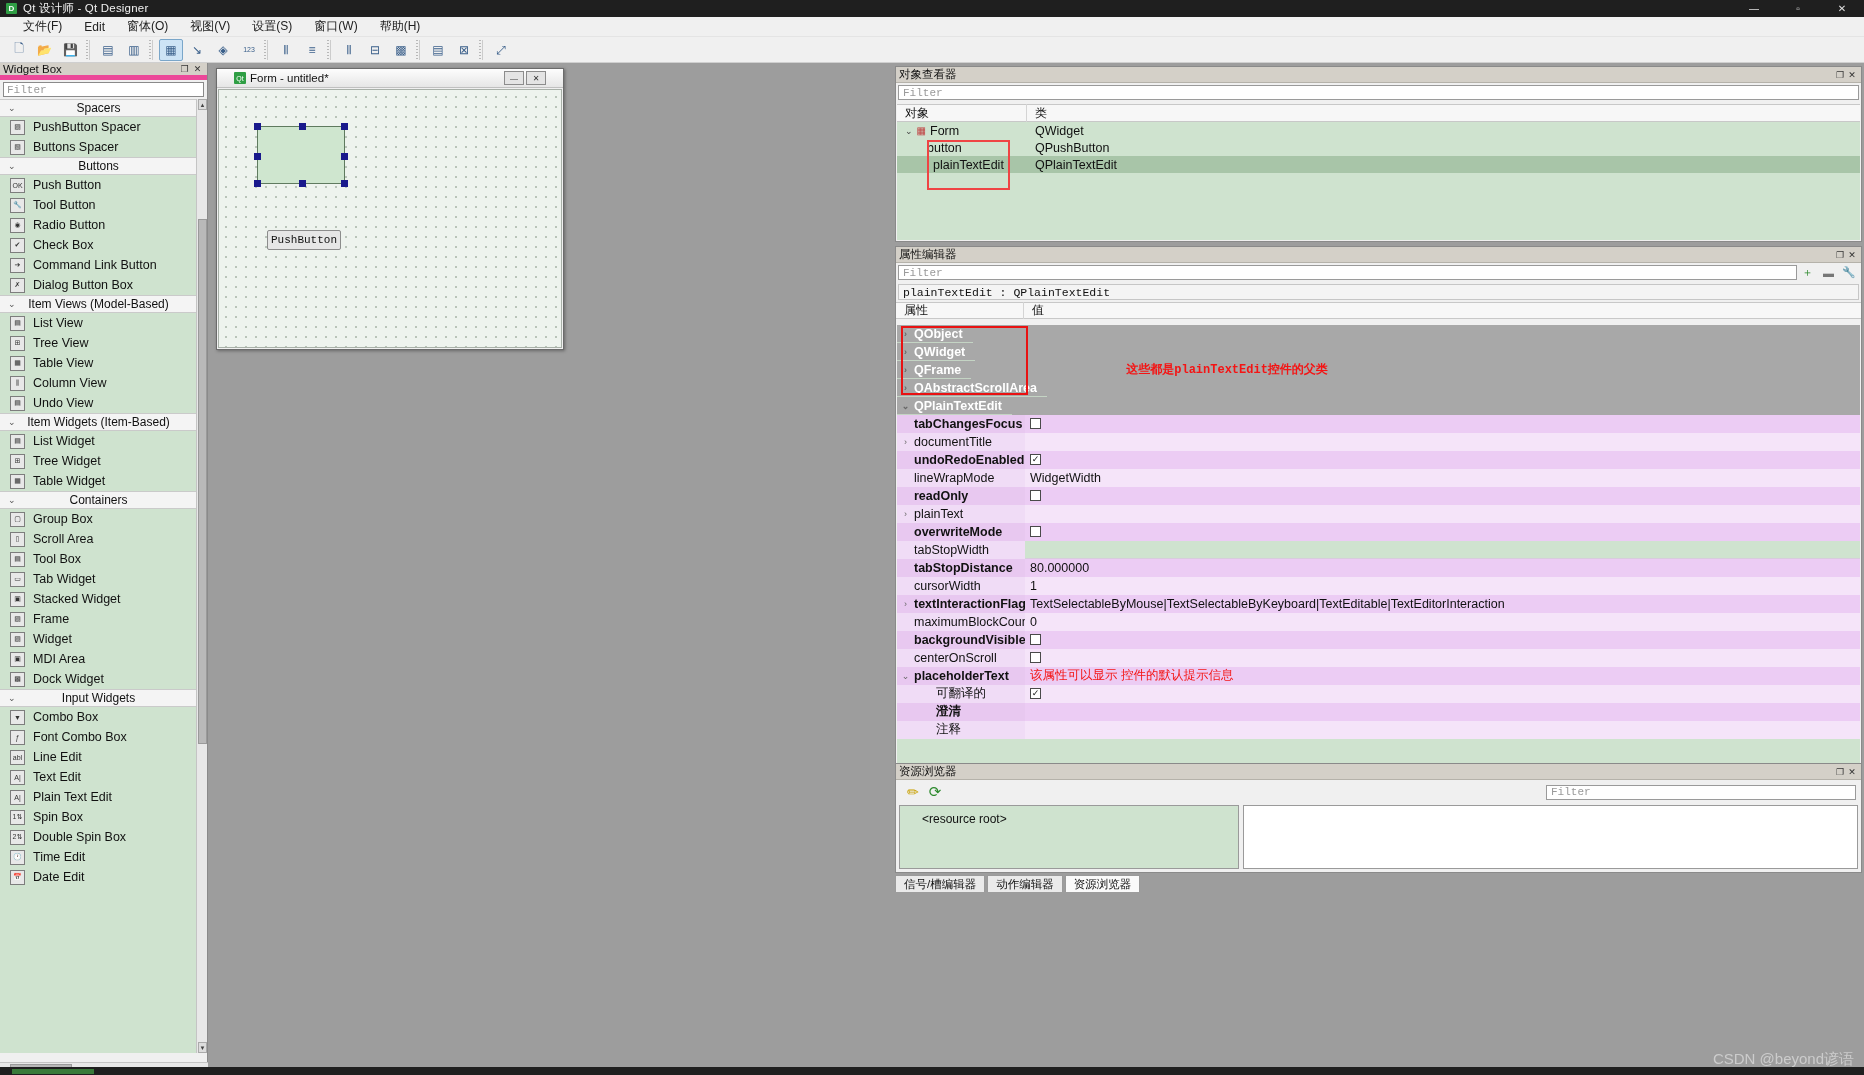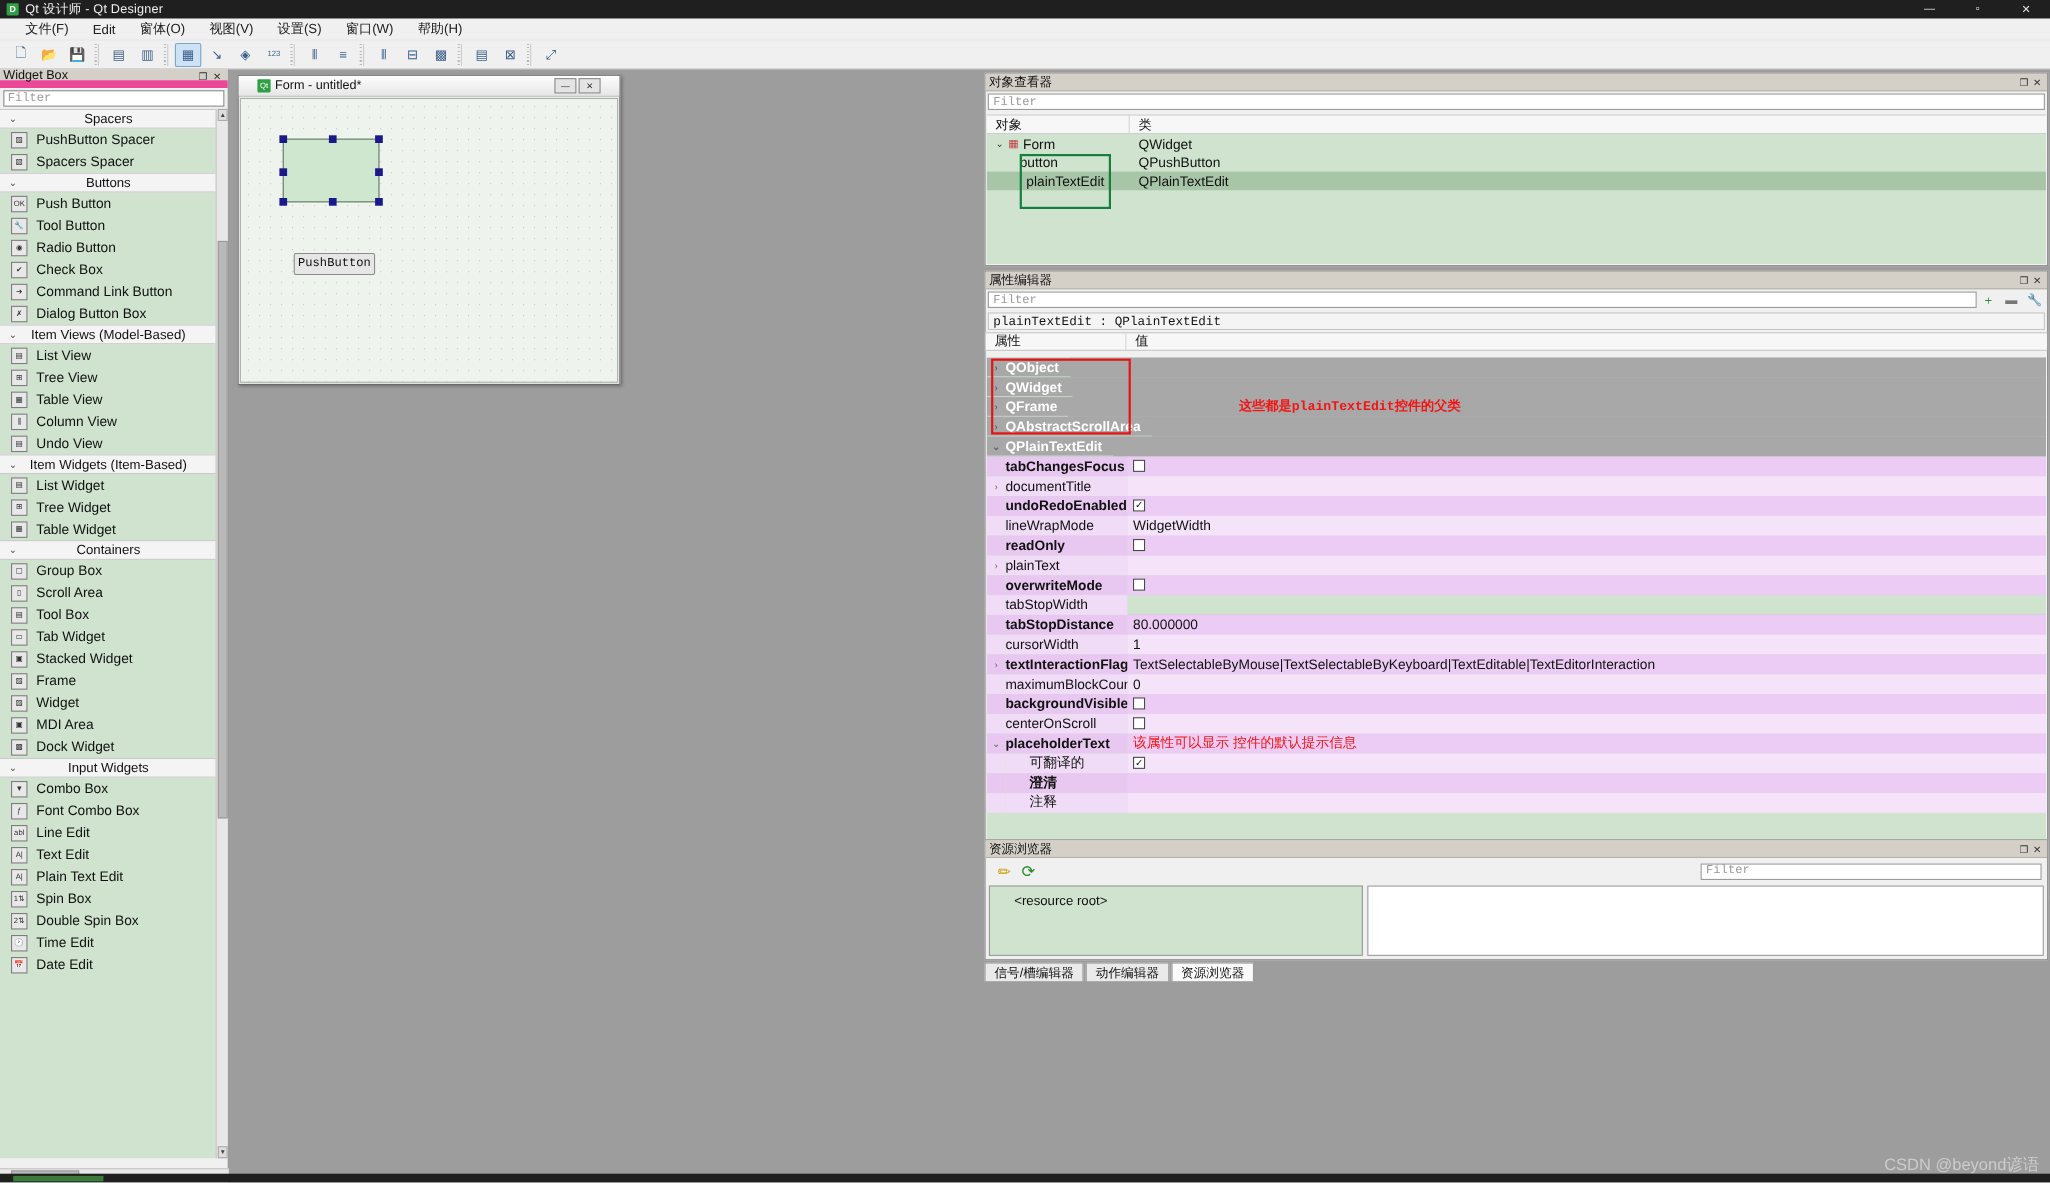--- a/index.html
+++ b/index.html
@@ -50,22 +50,22 @@
   
   #workspace{
     position:absolute;left:0;top:63px;width:1864px;height:1012px;background:#9d9d9d;
   }
   
   #widgetbox{
     position:absolute;left:0;top:0;width:208px;height:1012px;
     background:#f0f0f0;border-right:1px solid #8a8a8a;
   }
   .dockhdr{
-    height:17px;background:#d4d0c8;border-bottom:7px solid #ec4899;
-    display:flex;align-items:flex-start;padding:0 3px;font-size:11.5px;color:#111;
+    height:17px;background:#d4d0c8;border-bottom:5px solid #ec4899;
+    display:flex;align-items:flex-end;padding:0 3px;font-size:11.5px;color:#111;
   }
   .dockhdr .dh-title{flex:1;}
   .dockhdr .dh-btn{width:13px;height:13px;display:flex;align-items:center;justify-content:center;
      font-size:9px;color:#333;}
   .filterbox{
     margin:2px 3px;height:15px;background:#fff;border:1px solid #8a8a8a;
     display:flex;align-items:center;padding:0 3px;
     font-family:"Liberation Mono", monospace; font-size:11px;color:#9a9a9a;
   }
   #wlist{position:absolute;left:0;top:36px;width:197px;bottom:22px;overflow:hidden;background:#cfe3cf;}
@@ -139,21 +139,21 @@
   }
   
   .thead{display:flex;height:18px;background:#f7f7f7;border-top:1px solid #c8c8c8;border-bottom:1px solid #c8c8c8;
     font-size:12px;color:#111;align-items:center;}
   .thead .c1{width:130px;padding-left:8px;border-right:1px solid #d4d4d4;height:18px;display:flex;align-items:center;}
   .thead .c2{flex:1;padding-left:8px;}
   .trow{display:flex;height:17px;align-items:center;font-size:12.5px;color:#111;background:#cfe3cf;}
   .trow.sel{background:#a8c5a8;}
   .trow .c1{width:130px;display:flex;align-items:center;gap:4px;}
   .trow .c2{flex:1;padding-left:8px;}
-  .hlbox{border:2px solid #15803d;padding:16px 4px;margin-left:36px;line-height:14px;}
+  .hlbox{border:2px solid #ef4444;padding:16px 4px;margin-left:36px;line-height:14px;}
   #objbody{position:absolute;left:1px;top:37px;right:1px;bottom:1px;background:#cfe3cf;overflow:hidden;}
   
   .pclassline{
     height:16px;background:#f4f4f4;border:1px solid #c6c6c6;margin:2px;
     display:flex;align-items:center;padding:0 4px;
     font-family:"Liberation Mono", monospace;font-size:11.5px;color:#111;
   }
   .ptools{display:flex;align-items:center;gap:4px;padding-right:3px;}
   .ptool{width:17px;height:15px;display:flex;align-items:center;justify-content:center;font-size:11px;}
   .phead{display:flex;height:17px;background:#f7f7f7;border-top:1px solid #c8c8c8;border-bottom:1px solid #c8c8c8;
@@ -258,21 +258,21 @@
         <div class="wgroup">
           <span class="chev">⌄</span>
           <span>Spacers</span>
         </div>
         <div class="witem">
           <span class="wicon">▨</span>
           <span>PushButton Spacer</span>
         </div>
         <div class="witem">
           <span class="wicon">▧</span>
-          <span>Spacers Spacer</span>
+          <span>Buttons Spacer</span>
         </div>
         <div class="wgroup">
           <span class="chev">⌄</span>
           <span>Buttons</span>
         </div>
         <div class="witem">
           <span class="wicon">OK</span>
           <span>Push Button</span>
         </div>
         <div class="witem">

